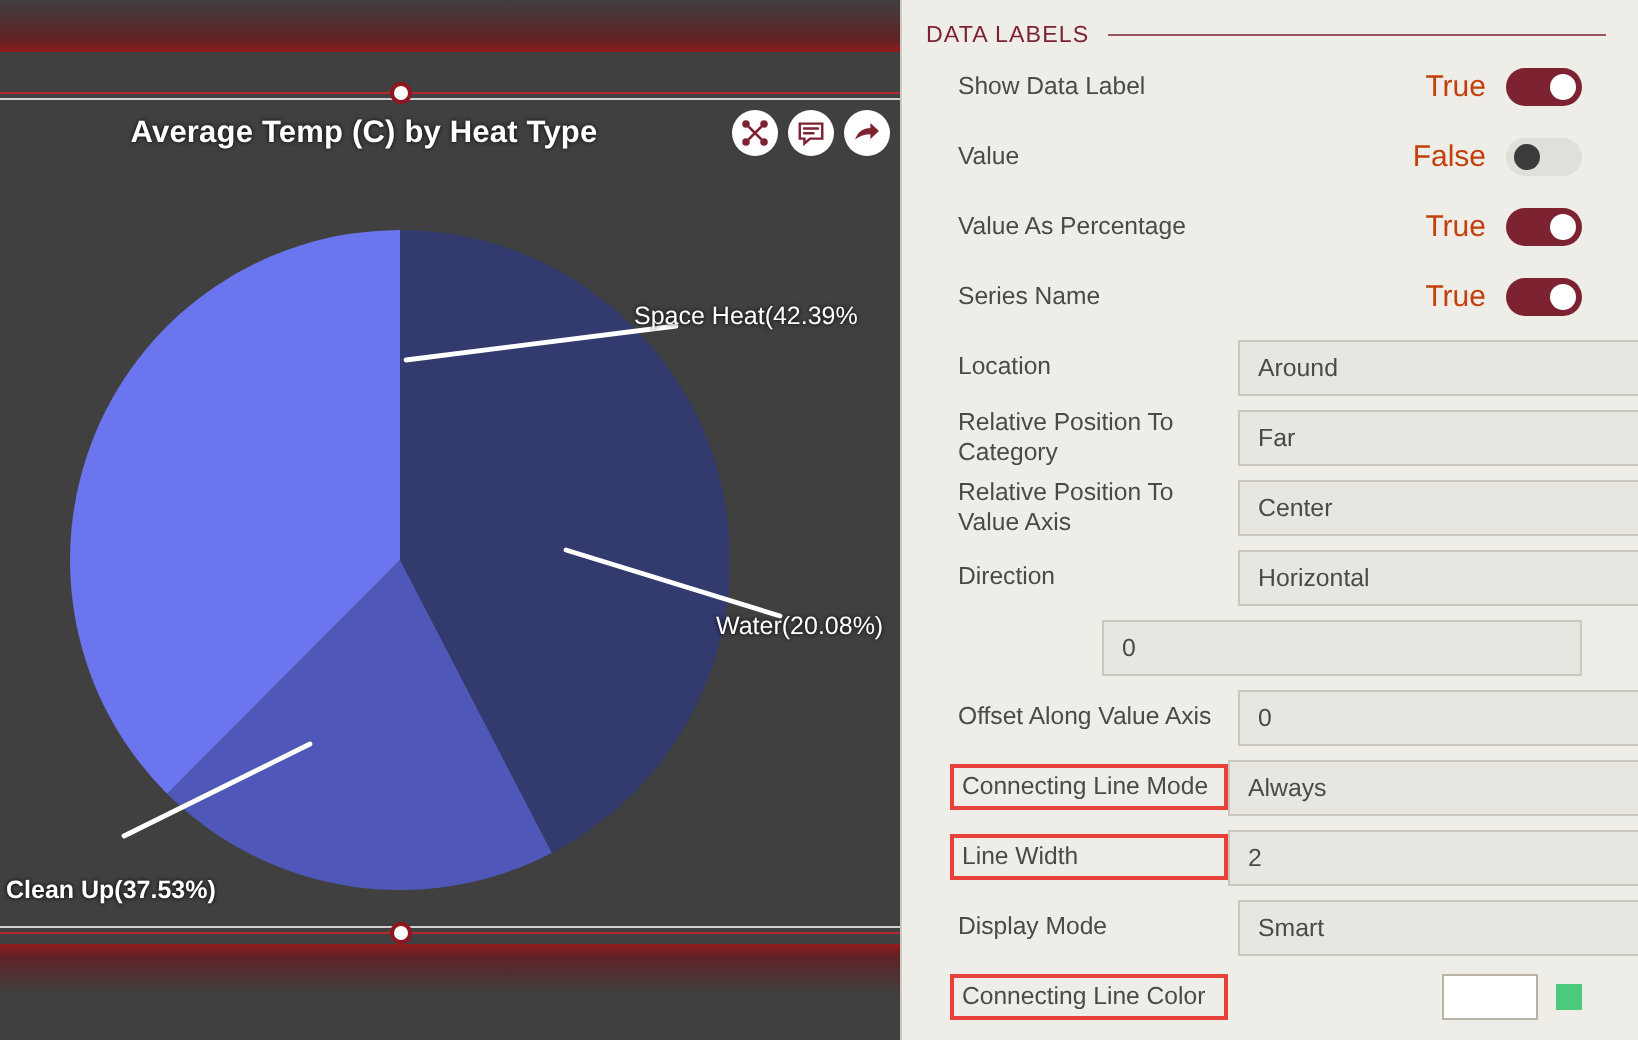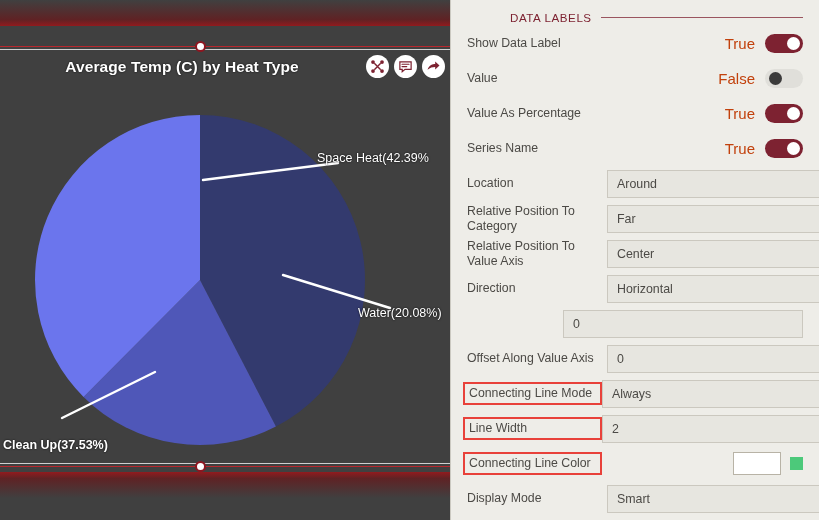--- a/index.html
+++ b/index.html
@@ -70,32 +70,31 @@
   #panel {
     position: absolute; right: 0; top: 0; width: 369px; height: 520px;
     background: #eeede8;
     border-left: 1px solid #cbc9c1;
     overflow: hidden;
   }
   .section-head {
     display: flex; align-items: center; gap: 9px;
     padding: 8px 16px 0 12px;
     height: 26px;
-    margin-left: 47px;
   }
   .section-head .title {
     color: #7d2231; font-size: 11.6px; letter-spacing: .55px;
   }
   .section-head .rule {
     flex: 1; height: 1px; background: #7d2231; opacity: .75;
   }
 
   .row {
     display: flex; align-items: center;
-    padding: 0 16px;
+    padding: 0 28px;
     min-height: 35px;
   }
   .row .lbl {
     width: 140px; flex: 0 0 140px;
     color: #4c4a46; font-size: 12.3px; line-height: 14.5px;
   }
   .row .lbl.boxed {
     border: 2px solid #e8413a;
     padding: 2px 4px; margin-left: -4px;
     width: 139px; flex: 0 0 139px;
@@ -304,33 +303,33 @@
         </div>
         <div class="row">
           <div class="lbl boxed">Line Width</div>
           <div class="ctl">
             <div class="textbox">
               <span>2</span>
             </div>
           </div>
         </div>
         <div class="row">
+          <div class="lbl">Display Mode</div>
+          <div class="ctl">
+            <div class="select">
+              <span>Smart</span>
+              <span class="chev"></span>
+            </div>
+          </div>
+        </div>
+        <div class="row">
           <div class="lbl boxed">Connecting Line Color</div>
           <div class="ctl">
             <div class="color-row">
               <div class="color-box" style="background: rgb(255, 255, 255);"></div>
               <div class="color-chip" style="background: rgb(76, 201, 122);"></div>
             </div>
           </div>
         </div>
-        <div class="row">
-          <div class="lbl">Display Mode</div>
-          <div class="ctl">
-            <div class="select">
-              <span>Smart</span>
-              <span class="chev"></span>
-            </div>
-          </div>
-        </div>
       </div>
   </div>
 
 </div>
 
 </body></html>

